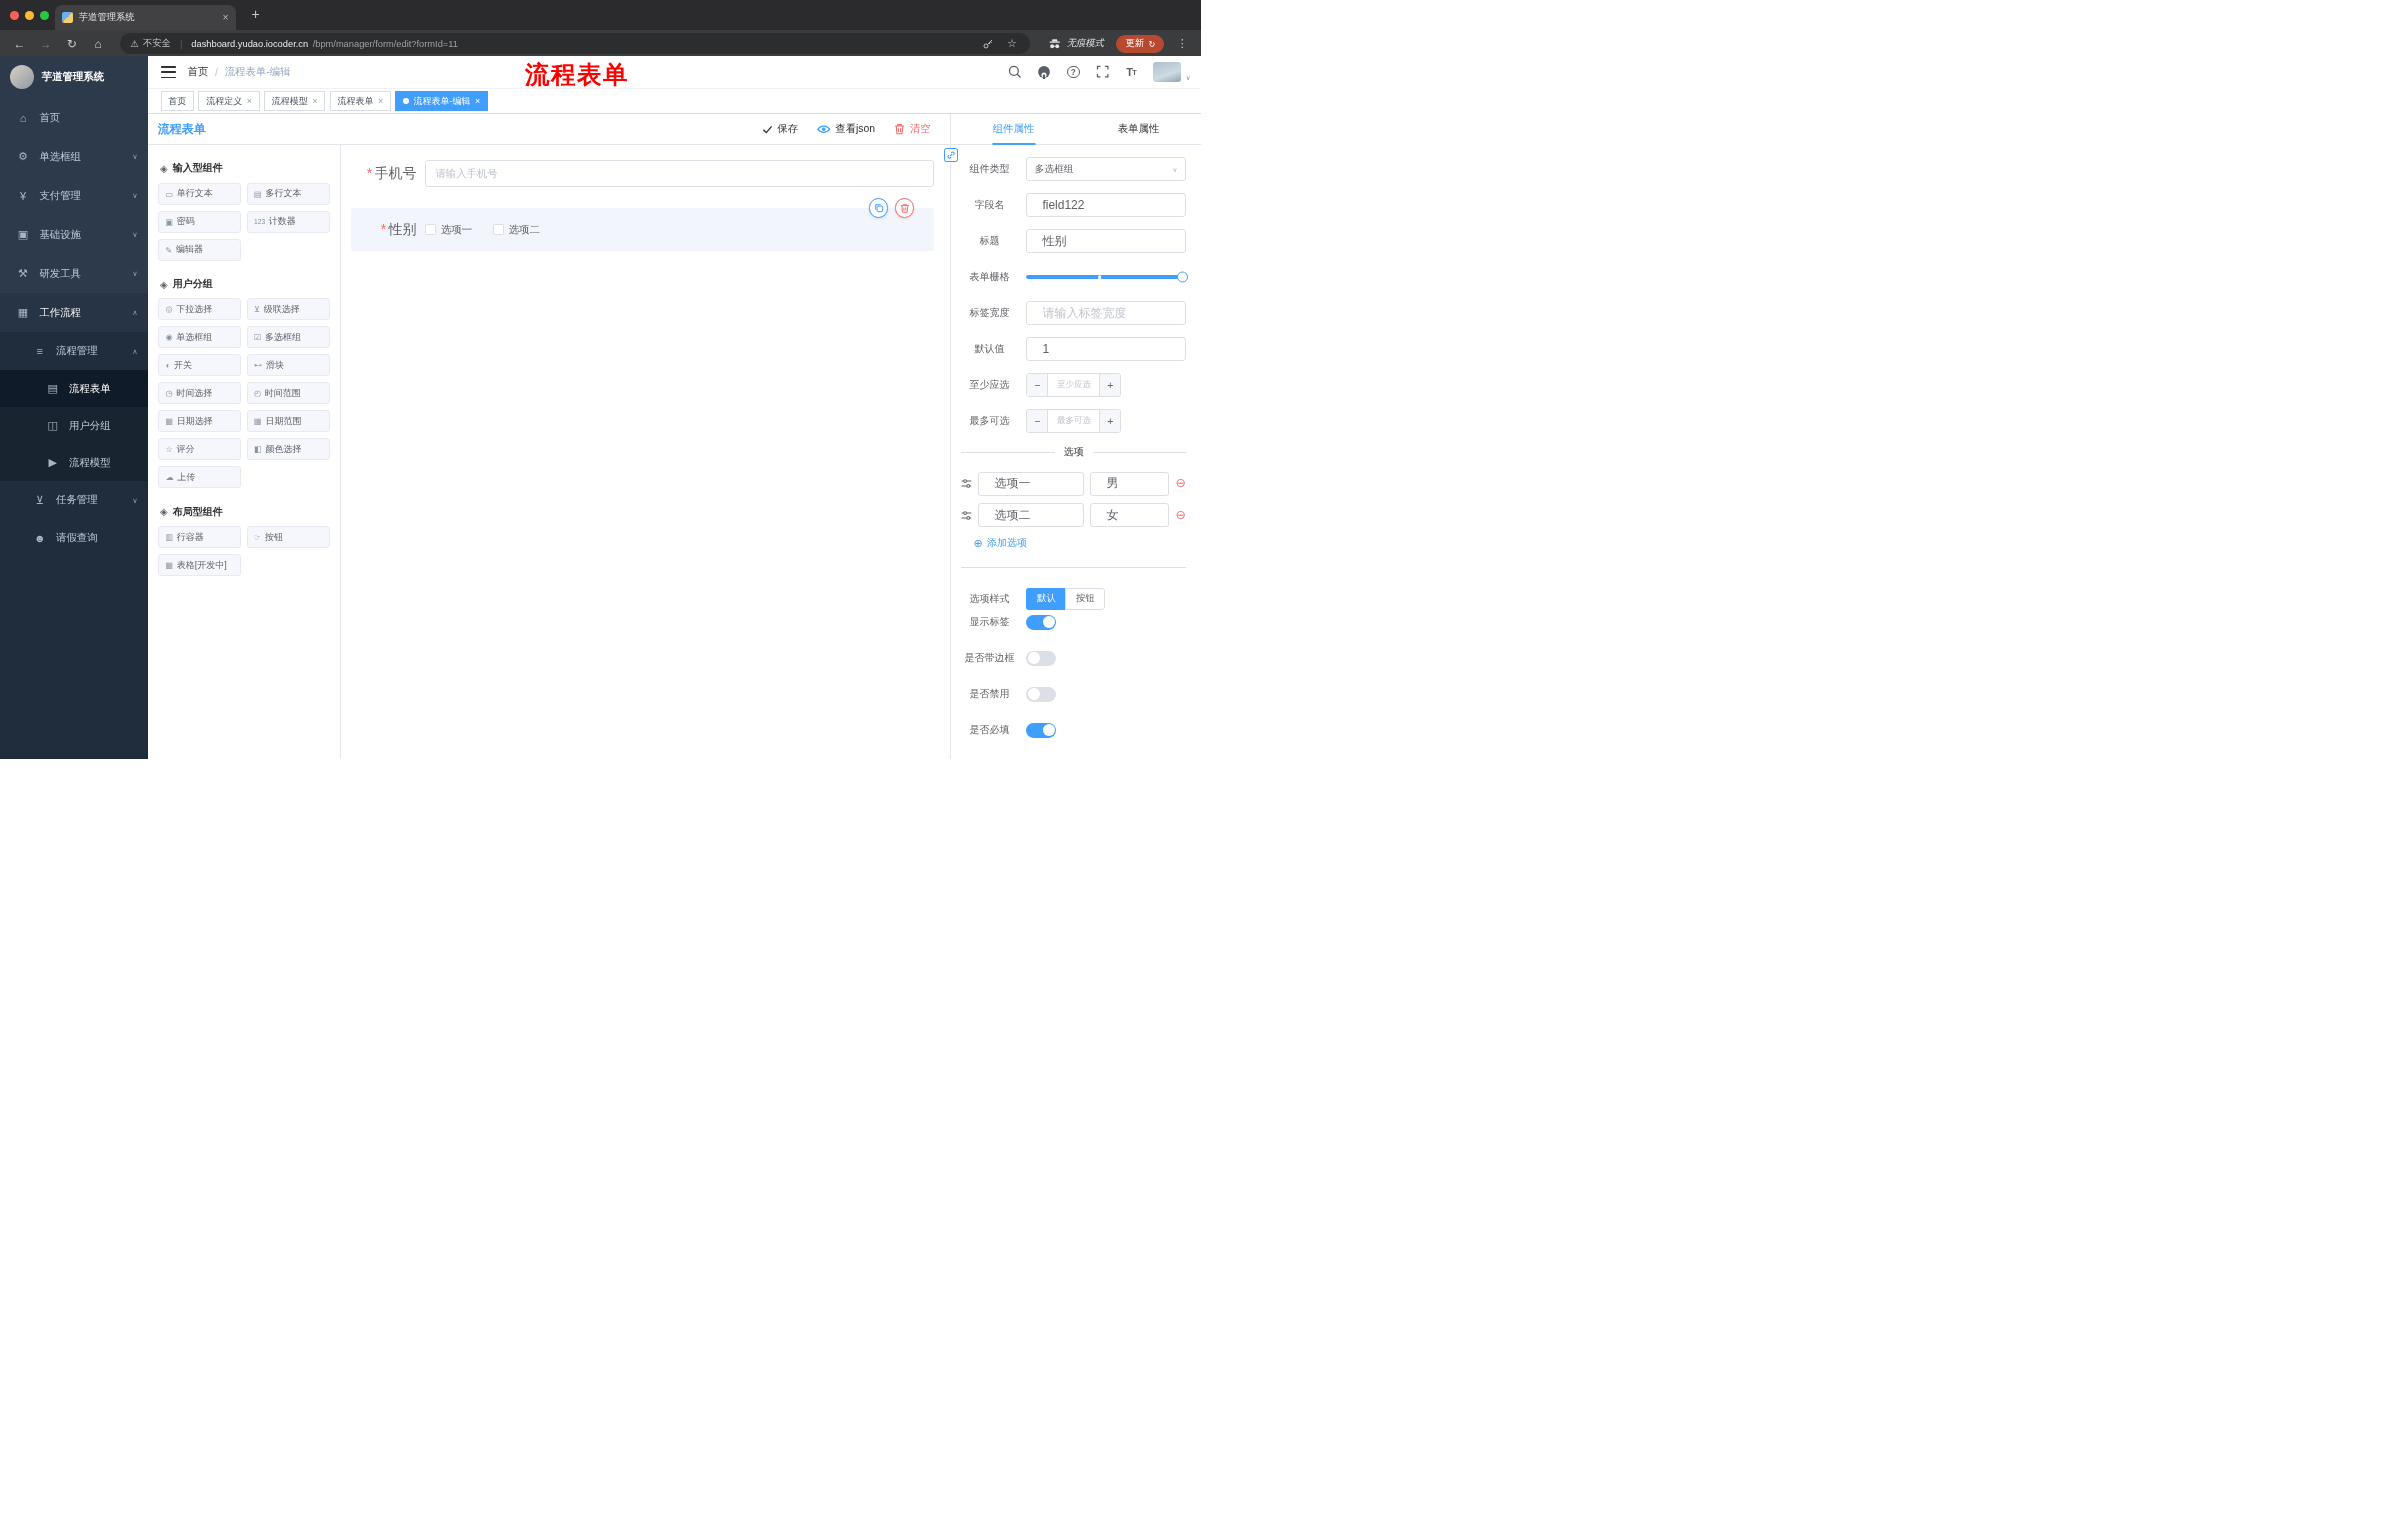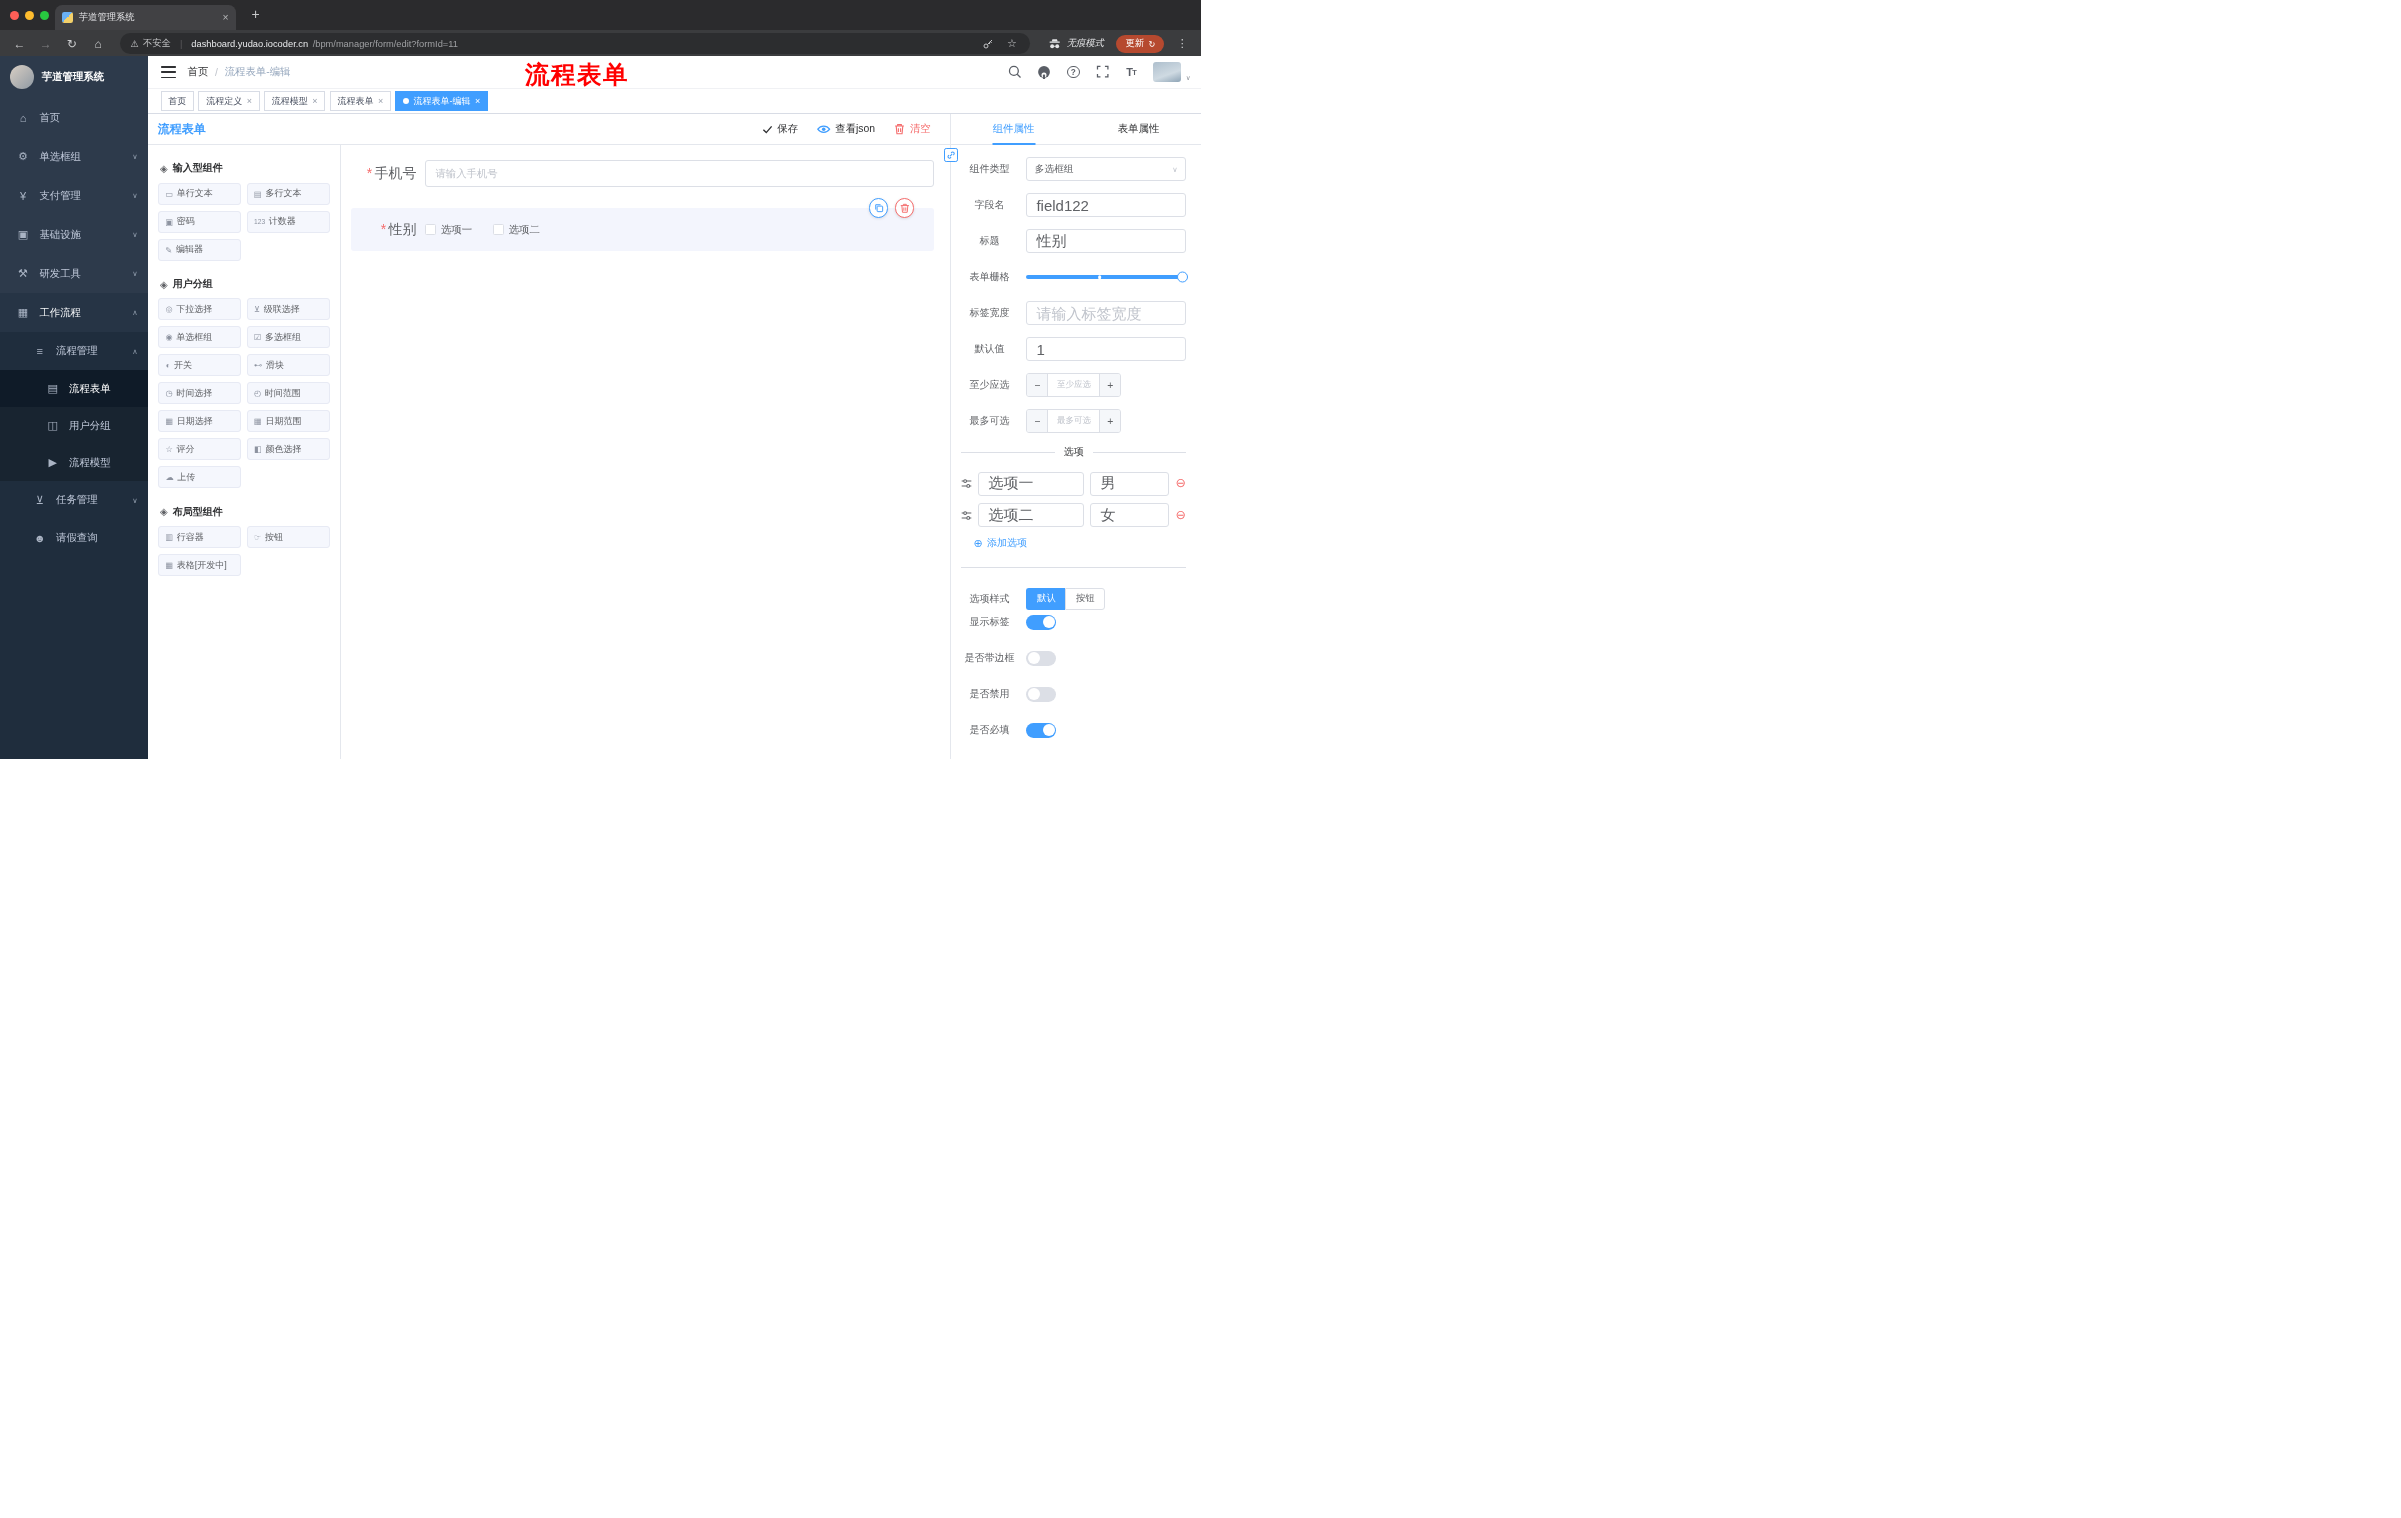--- a/index.html
+++ b/index.html
@@ -124,21 +124,21 @@
   .ptab { flex:1; display:flex; align-items:center; justify-content:center; font-size:10.4px; color:#303133; cursor:pointer; position:relative; }
   .ptab.active { color:#409eff; }
   .ptab.active:after { content:""; position:absolute; bottom:-0.7px; left:50%; transform:translateX(-50%); width:43px; height:1.5px; background:#409eff; }
   .link-btn { position:absolute; left:-7.4px; top:34px; width:14px; height:14px; border:0.7px solid #409eff; border-radius:2.2px; background:#fff; color:#409eff; display:flex; align-items:center; justify-content:center; cursor:pointer; z-index:5; }
   .props-body { padding:12px 15px 0 10.4px; overflow:hidden; }
   .prow { display:flex; align-items:center; margin-bottom:12px; }
   .plabel { width:65px; text-align:center; padding-right:9px; font-size:10px; color:#606266; flex:none; white-space:nowrap; }
   .pctrl { flex:1; min-width:0; }
   .pselect { height:24px; border:0.7px solid #dcdfe6; border-radius:3px; display:flex; align-items:center; padding:0 7.4px; font-size:9.7px; color:#606266; cursor:pointer; background:#fff; }
   .pselect .sc { margin-left:auto; color:#c0c4cc; font-size:7.4px; }
-  .pinput { width:100%; height:24px; border:0.7px solid #dcdfe6; border-radius:3px; padding:0 9px; font-size:15px; color:#606266; font-family:inherit; background:#fff; }
+  .pinput { width:100%; height:24px; border:0.7px solid #dcdfe6; border-radius:3px; padding:0 15px; font-size:12px; color:#606266; font-family:inherit; background:#fff; }
   .pinput::placeholder { color:#c0c4cc; }
   .slider { position:relative; height:24px; display:flex; align-items:center; }
   .slider-track { width:100%; height:3.7px; border-radius:2.2px; background:#409eff; }
   .slider-stop { position:absolute; left:46%; top:50%; transform:translate(-50%,-50%); width:3.7px; height:3.7px; border-radius:50%; background:#fff; }
   .slider-handle { position:absolute; right:-1.5px; top:50%; transform:translateY(-50%); width:11px; height:11px; border-radius:50%; background:#fff; border:1.5px solid #409eff; cursor:grab; }
   .stepper { display:flex; width:95px; height:24px; border:0.7px solid #dcdfe6; border-radius:3px; overflow:hidden; }
   .stepper .sbtn { width:21px; background:#f5f7fa; color:#606266; display:flex; align-items:center; justify-content:center; cursor:pointer; font-size:10.4px; flex:none; }
   .stepper .sbtn:first-child { border-right:0.7px solid #dcdfe6; }
   .stepper .sbtn:last-child { border-left:0.7px solid #dcdfe6; }
   .stepper .sval { flex:1; display:flex; align-items:center; justify-content:center; color:#c0c4cc; font-size:8.5px; white-space:nowrap; overflow:hidden; }

